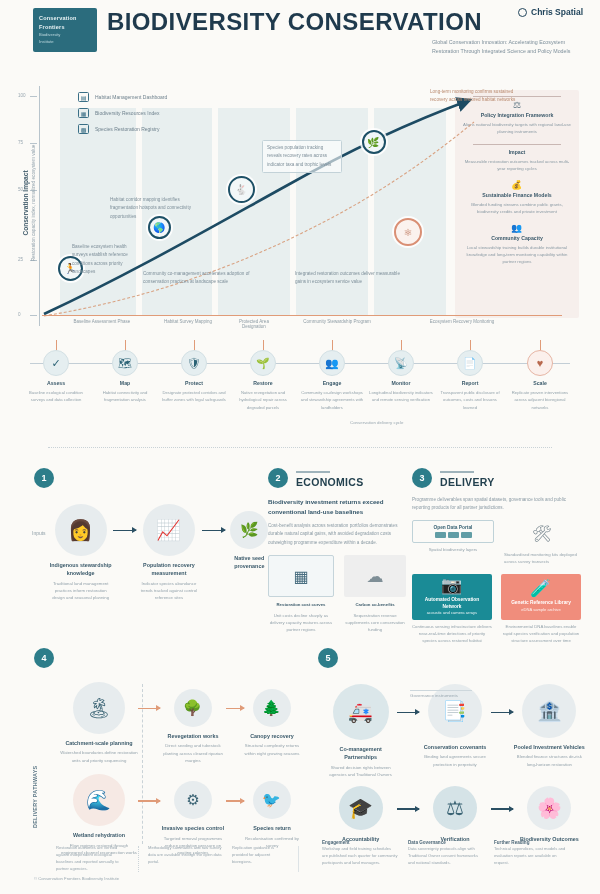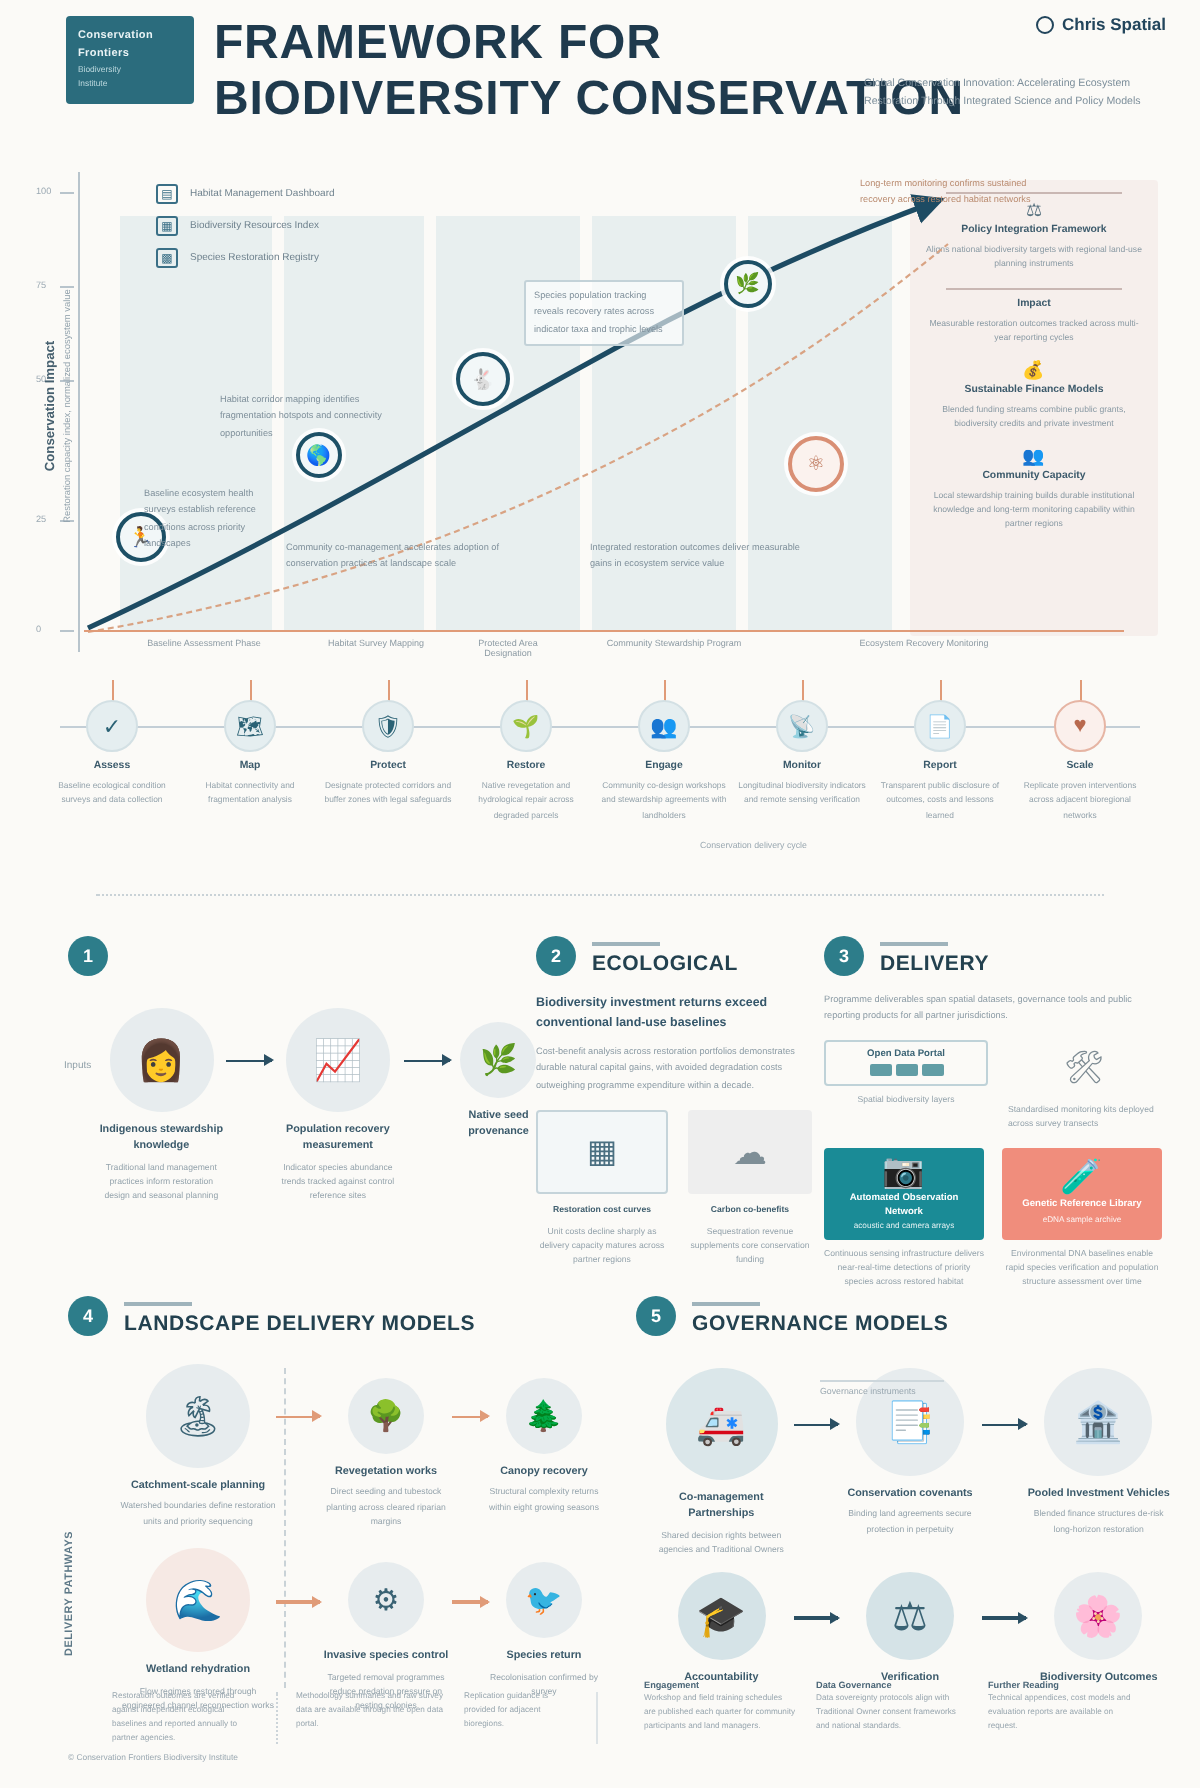--- a/index.html
+++ b/index.html
@@ -191,21 +191,20 @@
 <div class="poster">
 
   <div class="header">
     <div class="logo-box">
       <div class="logo-l1">Conservation</div>
       <div class="logo-l1">Frontiers</div>
       <div class="logo-l2">Biodiversity</div>
       <div class="logo-l2">Institute</div>
     </div>
     <div class="title-wrap">
-      <div class="title-1">FRAMEWORK FOR</div>
       <div class="title-2">BIODIVERSITY CONSERVATION</div>
     </div>
     <div class="brandmark">
       <span class="bm-dot"></span>
       <span class="bm-txt">Chris Spatial</span>
     </div>
     <div class="hero-note">Global Conservation Innovation: Accelerating Ecosystem Restoration Through Integrated Science and Policy Models</div>
   </div>
 
   <div class="chart">
@@ -385,21 +384,21 @@
         <div class="step-t">Native seed provenance</div>
       </div>
     </div>
   </div>
 
   <div class="sec" style="left:268px;top:468px;width:146px;">
     <div class="sec-head">
       <div class="badge">2</div>
       <div class="sec-title-wrap">
         <div class="sec-rule"></div>
-        <div class="sec-title">ECOLOGICAL</div>
+        <div class="sec-title">ECONOMICS</div>
       </div>
     </div>
     <div class="lead-p" style="margin-top:9px;">Biodiversity investment returns exceed conventional land-use baselines</div>
     <div class="body-p" style="margin-top:5px;">Cost-benefit analysis across restoration portfolios demonstrates durable natural capital gains, with avoided degradation costs outweighing programme expenditure within a decade.</div>
     <div style="display:flex;gap:10px;margin-top:8px;">
       <div style="width:66px;">
         <div style="height:42px;border:1px solid #c5d4da;border-radius:2px;display:flex;align-items:center;justify-content:center;font-size:16px;color:#4a6f81;background:#f3f7f8;">▦</div>
         <div class="card-cap" style="font-weight:bold;color:#3f5e6e;margin-top:4px;">Restoration cost curves</div>
         <div class="card-cap">Unit costs decline sharply as delivery capacity matures across partner regions</div>
       </div>
@@ -455,24 +454,20 @@
           <span class="c-s">eDNA sample archive</span>
         </div>
         <div class="card-cap">Environmental DNA baselines enable rapid species verification and population structure assessment over time</div>
       </div>
     </div>
   </div>
 
   <div class="sec" style="left:34px;top:648px;width:270px;">
     <div class="sec-head">
       <div class="badge">4</div>
-      <div class="sec-title-wrap">
-        <div class="sec-rule"></div>
-        <div class="sec-title">LANDSCAPE DELIVERY MODELS</div>
-      </div>
     </div>
     <div class="vrot" style="left:-2px;top:180px;">DELIVERY PATHWAYS</div>
     <div class="vdash" style="left:108px;top:36px;height:160px;"></div>
 
     <div class="flow" style="margin-top:14px;margin-left:26px;">
       <div class="flow-step" style="width:78px;">
         <div class="step-circ">🏝</div>
         <div class="step-t">Catchment-scale planning</div>
         <div class="step-d">Watershed boundaries define restoration units and priority sequencing</div>
       </div>
@@ -507,24 +502,20 @@
         <div class="step-circ sm" style="margin-top:7px;">🐦</div>
         <div class="step-t">Species return</div>
         <div class="step-d">Recolonisation confirmed by survey</div>
       </div>
     </div>
   </div>
 
   <div class="sec" style="left:318px;top:648px;width:268px;">
     <div class="sec-head">
       <div class="badge">5</div>
-      <div class="sec-title-wrap">
-        <div class="sec-rule"></div>
-        <div class="sec-title">GOVERNANCE MODELS</div>
-      </div>
     </div>
 
     <div style="position:absolute;left:92px;top:42px;font-size:4.4px;color:#9aa8b1;filter:blur(.32px);border-top:.7px solid #cdd7dc;padding-top:2px;width:62px;">Governance instruments</div>
 
     <div class="flow" style="margin-top:16px;margin-left:6px;">
       <div class="flow-step" style="width:80px;">
         <div class="step-circ" style="width:56px;height:56px;background:#dbe7ea;">🚑</div>
         <div class="step-t">Co-management Partnerships</div>
         <div class="step-d">Shared decision rights between agencies and Traditional Owners</div>
       </div>

